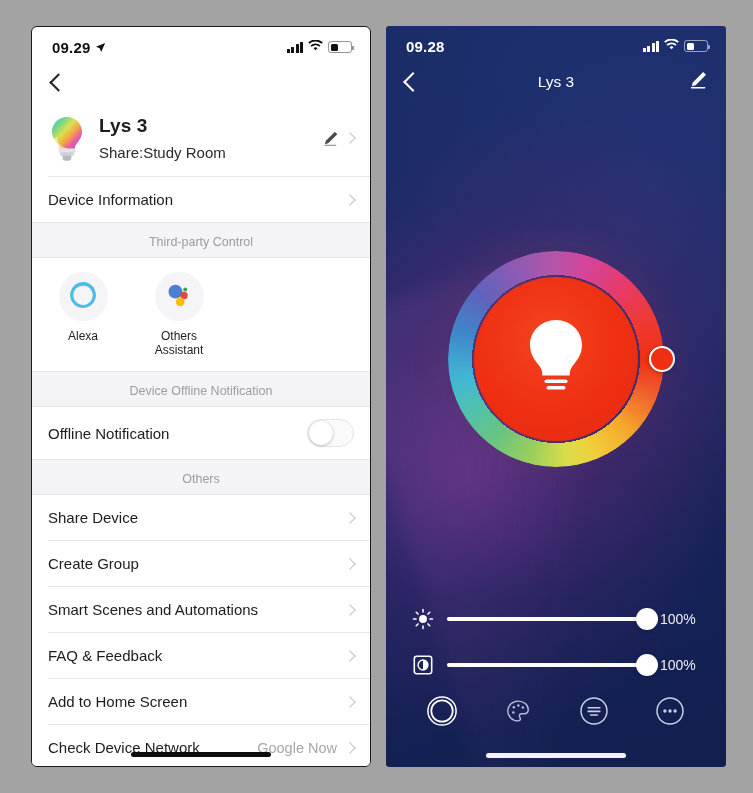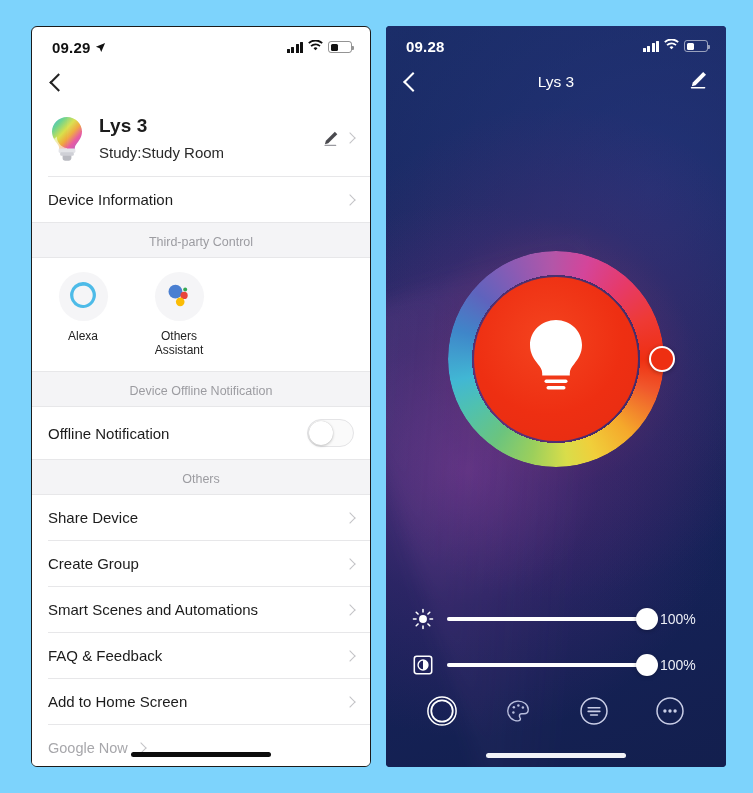--- a/index.html
+++ b/index.html
@@ -2,21 +2,21 @@
 <html><head>
 <meta charset="utf-8">
 <style>
   * { box-sizing: border-box; margin: 0; padding: 0; }
   html, body {
     width: 753px; height: 793px;
     background: #ffffff;
     font-family: "Liberation Sans", sans-serif;
     overflow: hidden;
   }
-  .stage { position: relative; width: 753px; height: 793px; background: #7dd3fc; }
+  .stage { position: relative; width: 753px; height: 793px; background: #a3a3a3; }
 
   
   .phone {
     position: absolute;
     width: 340px; height: 741px;
     overflow: hidden;
   }
   .phone-left {
     left: 31px; top: 26px;
     background: #ffffff;
@@ -333,21 +333,21 @@
           <path d="M19 3c8.3 0 15 6.5 15 14.6 0 5.1-2.5 8.5-4.6 11.2-1.6 2-2.6 3.4-2.6 5.6v1.4H11.2v-1.4c0-2.2-1-3.6-2.6-5.6C6.5 26.1 4 22.7 4 17.6 4 9.5 10.7 3 19 3z" fill="url(#bulbg)"></path>
           <path d="M19 3c8.3 0 15 6.5 15 14.6 0 5.1-2.5 8.5-4.6 11.2-1.6 2-2.6 3.4-2.6 5.6v1.4H19z" fill="#ffffff" opacity="0.04"></path>
           <path d="M8.8 22.5c0 6 4.6 10.9 10.2 11.6v2.3H11.2v-1.4c0-2.2-1-3.6-2.6-5.6-1-1.3-2-2.7-2.6-4.4z" fill="#ffffff" opacity="0.55"></path>
           <rect x="10.6" y="34.5" width="16.8" height="4.4" rx="1.4" fill="#e3e4e8"></rect>
           <rect x="12.2" y="38.3" width="13.6" height="3.4" rx="1.2" fill="#cfd0d6"></rect>
           <path d="M14.6 41.4h8.8v2.6c0 1.5-1.2 2.7-2.7 2.7h-3.4a2.7 2.7 0 0 1-2.7-2.7z" fill="#b9bac1"></path>
         </svg>
       </span>
       <div class="device-text">
         <div class="device-title">Lys 3</div>
-        <div class="device-room">Study:Study Room</div>
+        <div class="device-room">Share:Study Room</div>
       </div>
       <div class="row-edit">
         <span class="pencil-ico">
           <svg width="17" height="17" viewBox="0 0 18 18">
             <path d="M13.6 1.8 16.2 4.4 6.6 14 3.1 15l1-3.5z" fill="#4a4a4f"></path>
             <rect x="2.6" y="15.7" width="12.5" height="1.3" rx="0.6" fill="#9a9aa0"></rect>
           </svg>
         </span>
         <span class="chev-r"></span>
       </div>
@@ -422,20 +422,21 @@
         <span class="label">FAQ &amp; Feedback</span>
         <span class="chev-r"></span>
       </div>
       <div class="divider"></div>
       <div class="list-row">
         <span class="label">Add to Home Screen</span>
         <span class="chev-r"></span>
       </div>
       <div class="divider"></div>
       <div class="list-row">
+        <span class="label">Check Device Network</span>
         <span class="value">Google Now</span>
         <span class="chev-r"></span>
       </div>
     </div>
 
     <div class="home-ind"></div>
   </div>
 
   <div class="phone phone-right">
     <div class="rp-bg"></div>

